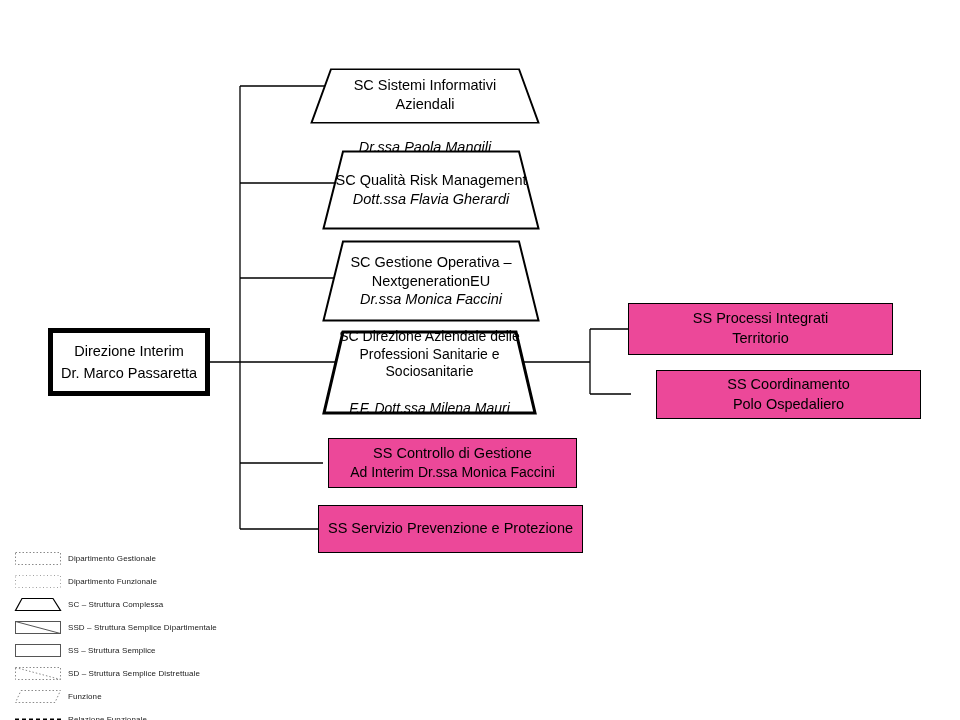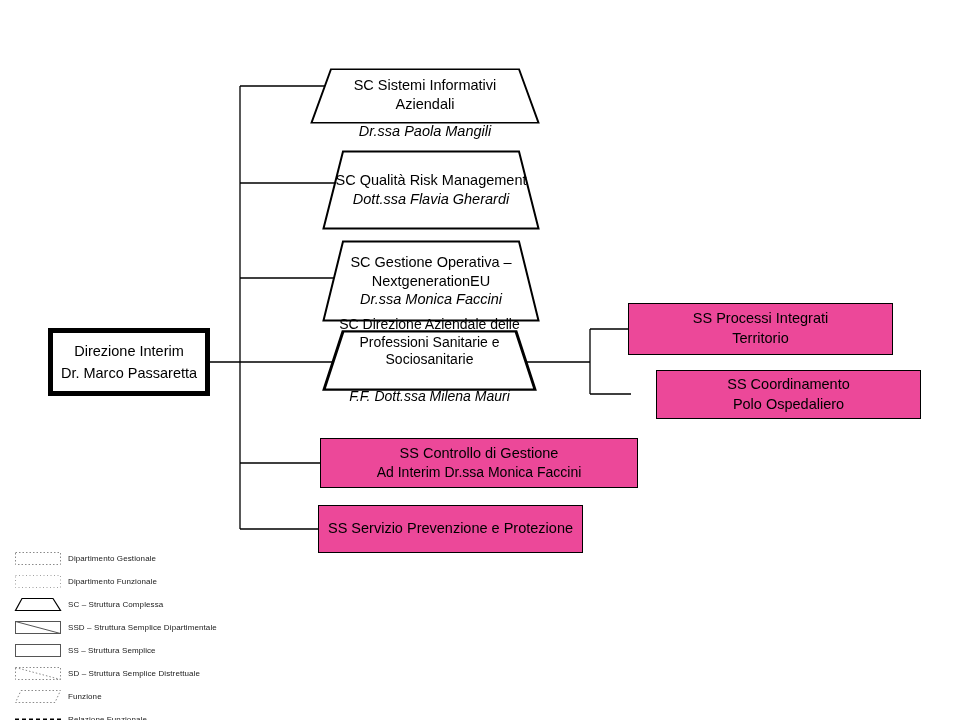--- a/index.html
+++ b/index.html
@@ -11,21 +11,21 @@
 
   .sc-node { position:absolute; }
   .sc-node svg.shape { position:absolute; left:0; top:0; width:100%; height:100%; }
   .sc-node polygon { fill:#ffffff; stroke:#000000; stroke-width:2; }
   .sc-node.bold polygon { stroke-width:3; }
   .sc-content { position:relative; height:100%; display:flex; flex-direction:column;
                 align-items:center; justify-content:center; text-align:center;
                 font-size:14.5px; line-height:1.3; color:#000; }
   .sc-content.spread { justify-content:flex-start; padding-top:8px; }
   .person { font-style:italic; }
-  .sc-content.spread .person { margin-top:8px; }
+  .sc-content.spread .person { margin-top:24px; }
   .sc-content .person { margin-top:0; }
 
   .ss-node { position:absolute; background:#ec4899; border:1.4px solid #000;
              display:flex; flex-direction:column; align-items:center; justify-content:center;
              text-align:center; font-size:14.5px; line-height:1.35; color:#000; }
   .ss-sub { font-size:14px; }
 
   .root-node { position:absolute; background:#fff; border:5px solid #000;
                display:flex; flex-direction:column; align-items:center; justify-content:center;
                text-align:center; font-size:14.5px; line-height:1.55; color:#000; }
@@ -74,33 +74,33 @@
     <svg class="shape" viewBox="0 0 218 82" preserveAspectRatio="none">
       <polygon points="21,1.5 197,1.5 216.5,80.5 1.5,80.5"></polygon>
     </svg>
     <div class="sc-content">
       <div>SC Gestione Operativa –</div>
       <div>NextgenerationEU</div>
       <div class="person">Dr.ssa Monica Faccini</div>
     </div>
   </div>
 
-  <div class="sc-node bold" style="left:322px; top:330px; width:215px; height:61px">
+  <div class="sc-node bold" style="left:322px; top:330px; width:215px; height:85px">
     <svg class="shape" viewBox="0 0 215 85" preserveAspectRatio="none">
       <polygon points="21,2 194,2 213,83 2,83"></polygon>
     </svg>
     <div class="sc-content" style="font-size:14px; line-height:1.25">
       <div>SC Direzione Aziendale delle</div>
       <div>Professioni Sanitarie e</div>
       <div>Sociosanitarie</div>
       <div class="person" style="margin-top:19px">F.F. Dott.ssa Milena Mauri</div>
     </div>
   </div>
 
-  <div class="ss-node" style="left:320px; top:438px; width:318px; height:50px">
+  <div class="ss-node" style="left:328px; top:438px; width:249px; height:50px">
     <div>SS Controllo di Gestione</div>
     <div class="ss-sub">Ad Interim Dr.ssa Monica Faccini</div>
   </div>
 
   <div class="ss-node" style="left:318px; top:505px; width:265px; height:48px">
     <div>SS Servizio Prevenzione e Protezione</div>
   </div>
 
   <div class="ss-node" style="left:628px; top:303px; width:265px; height:52px">
     <div>SS Processi Integrati</div>

